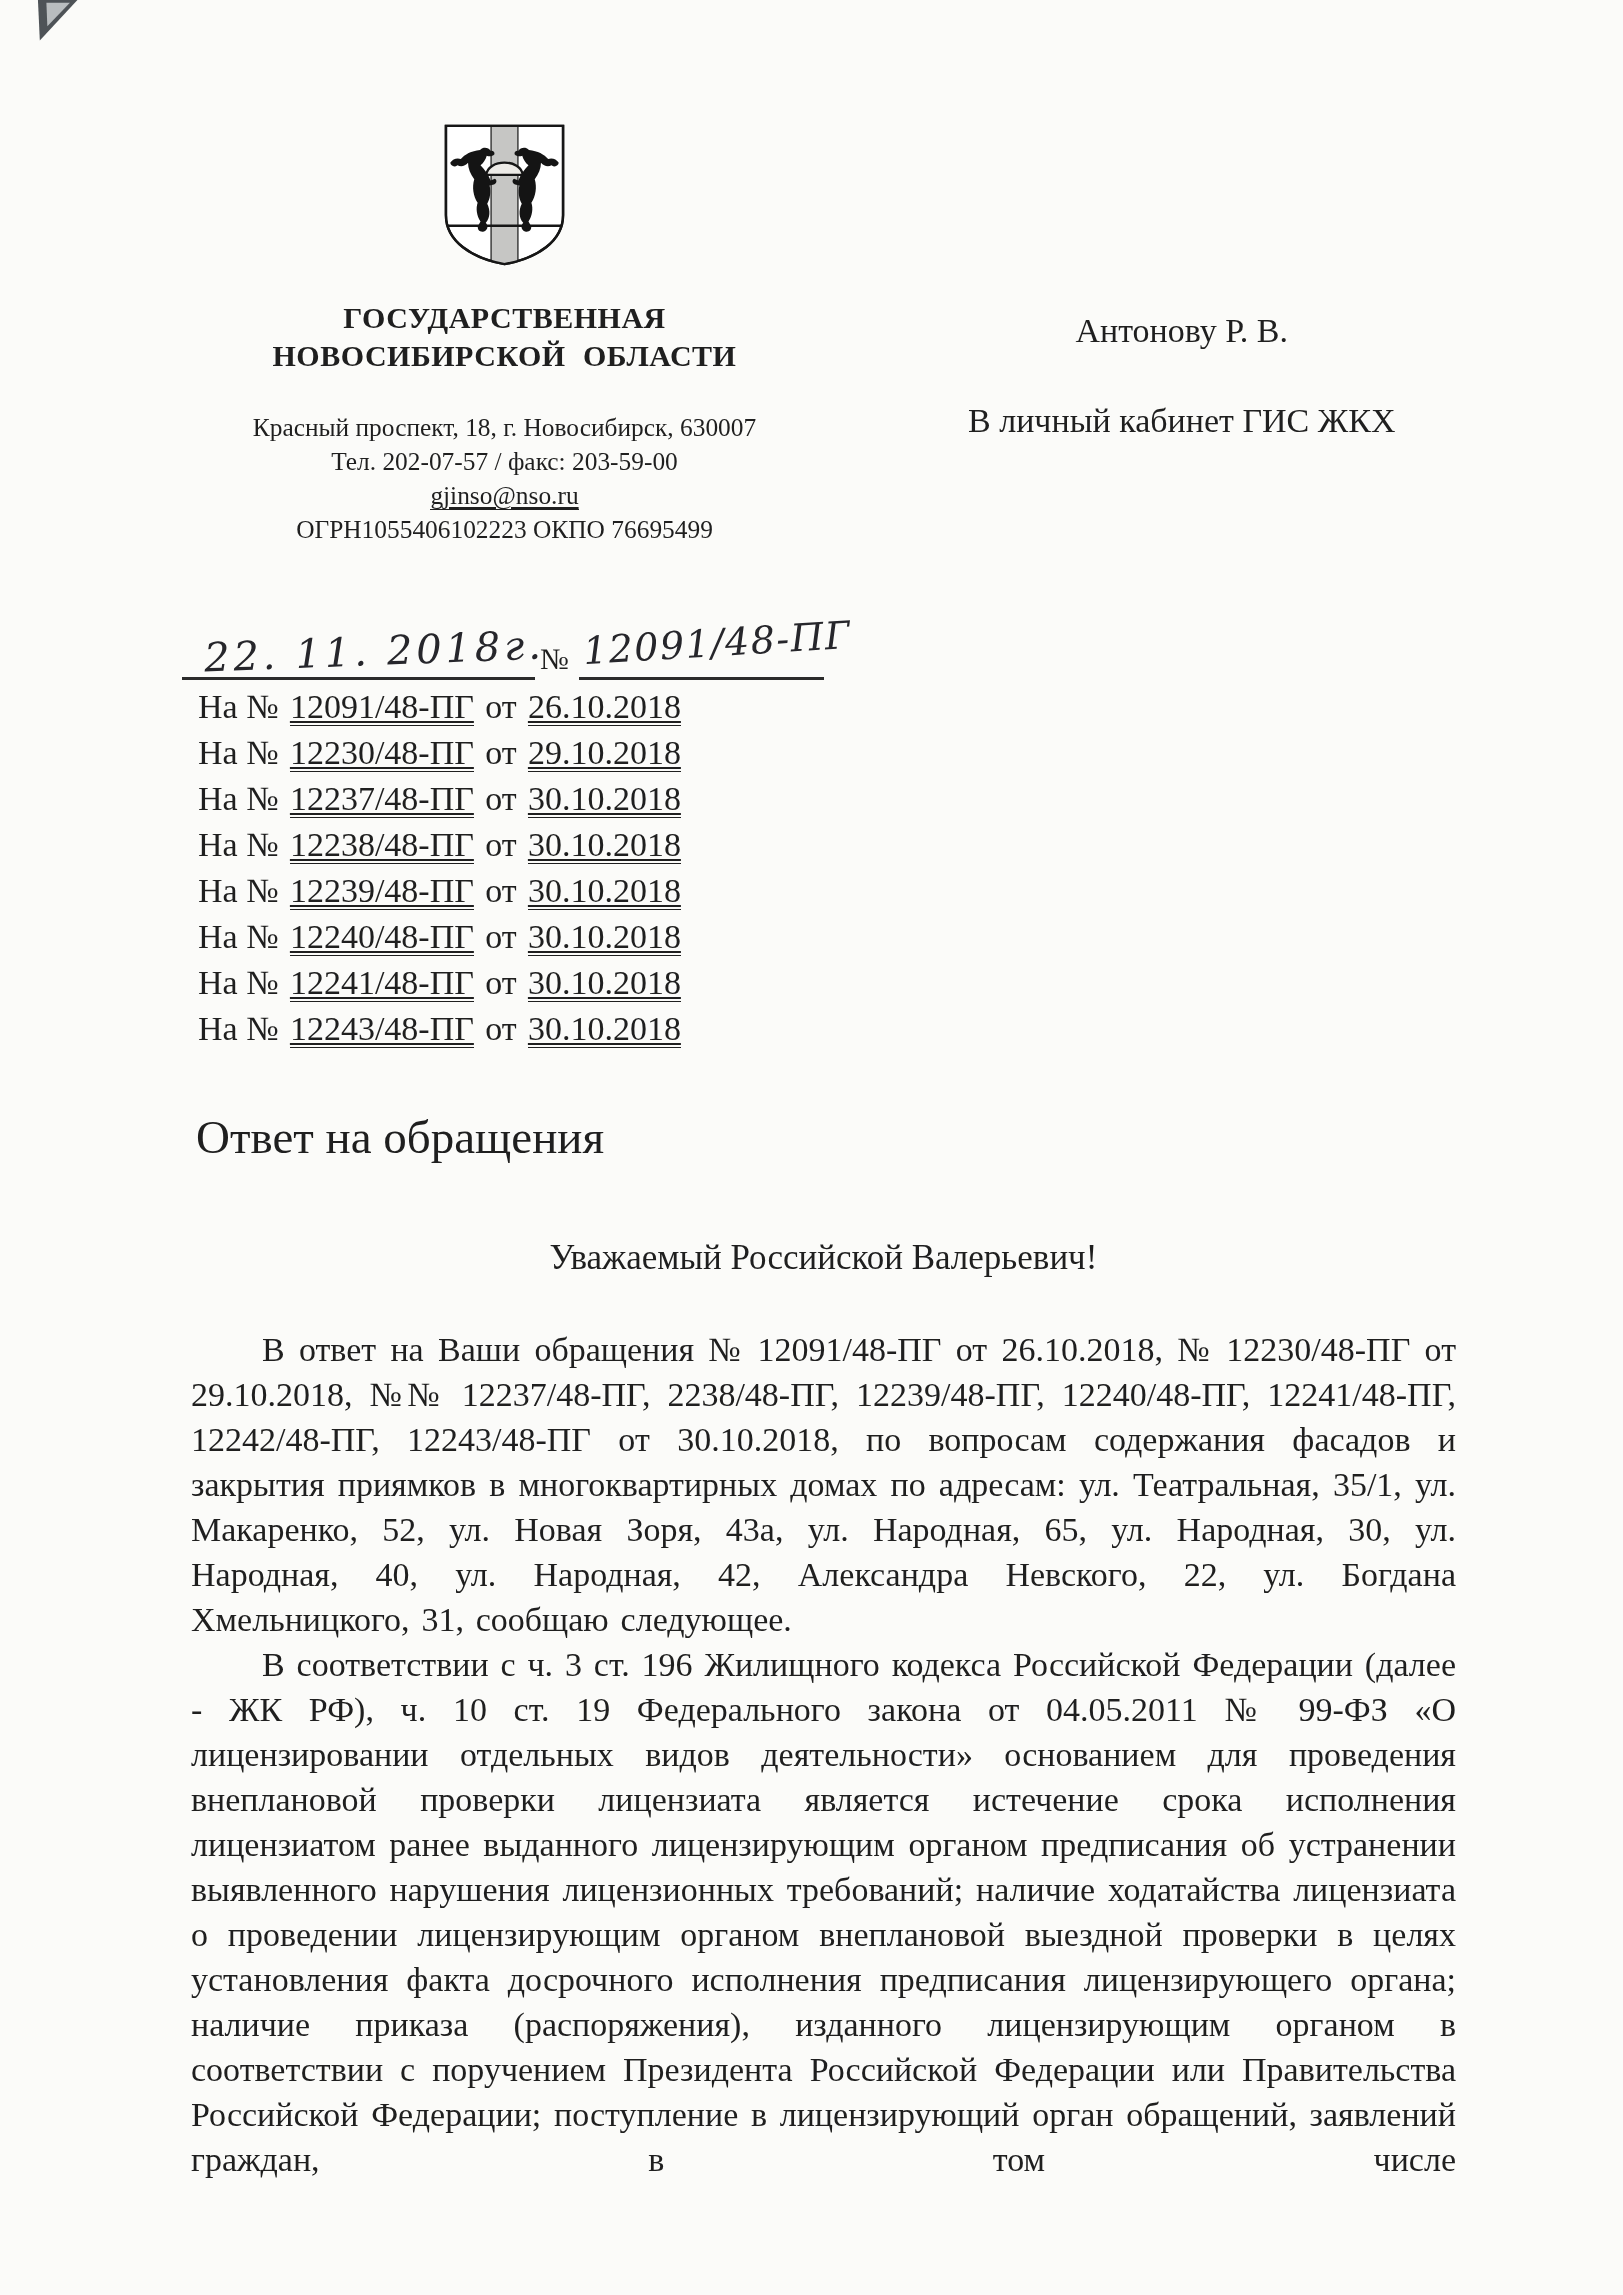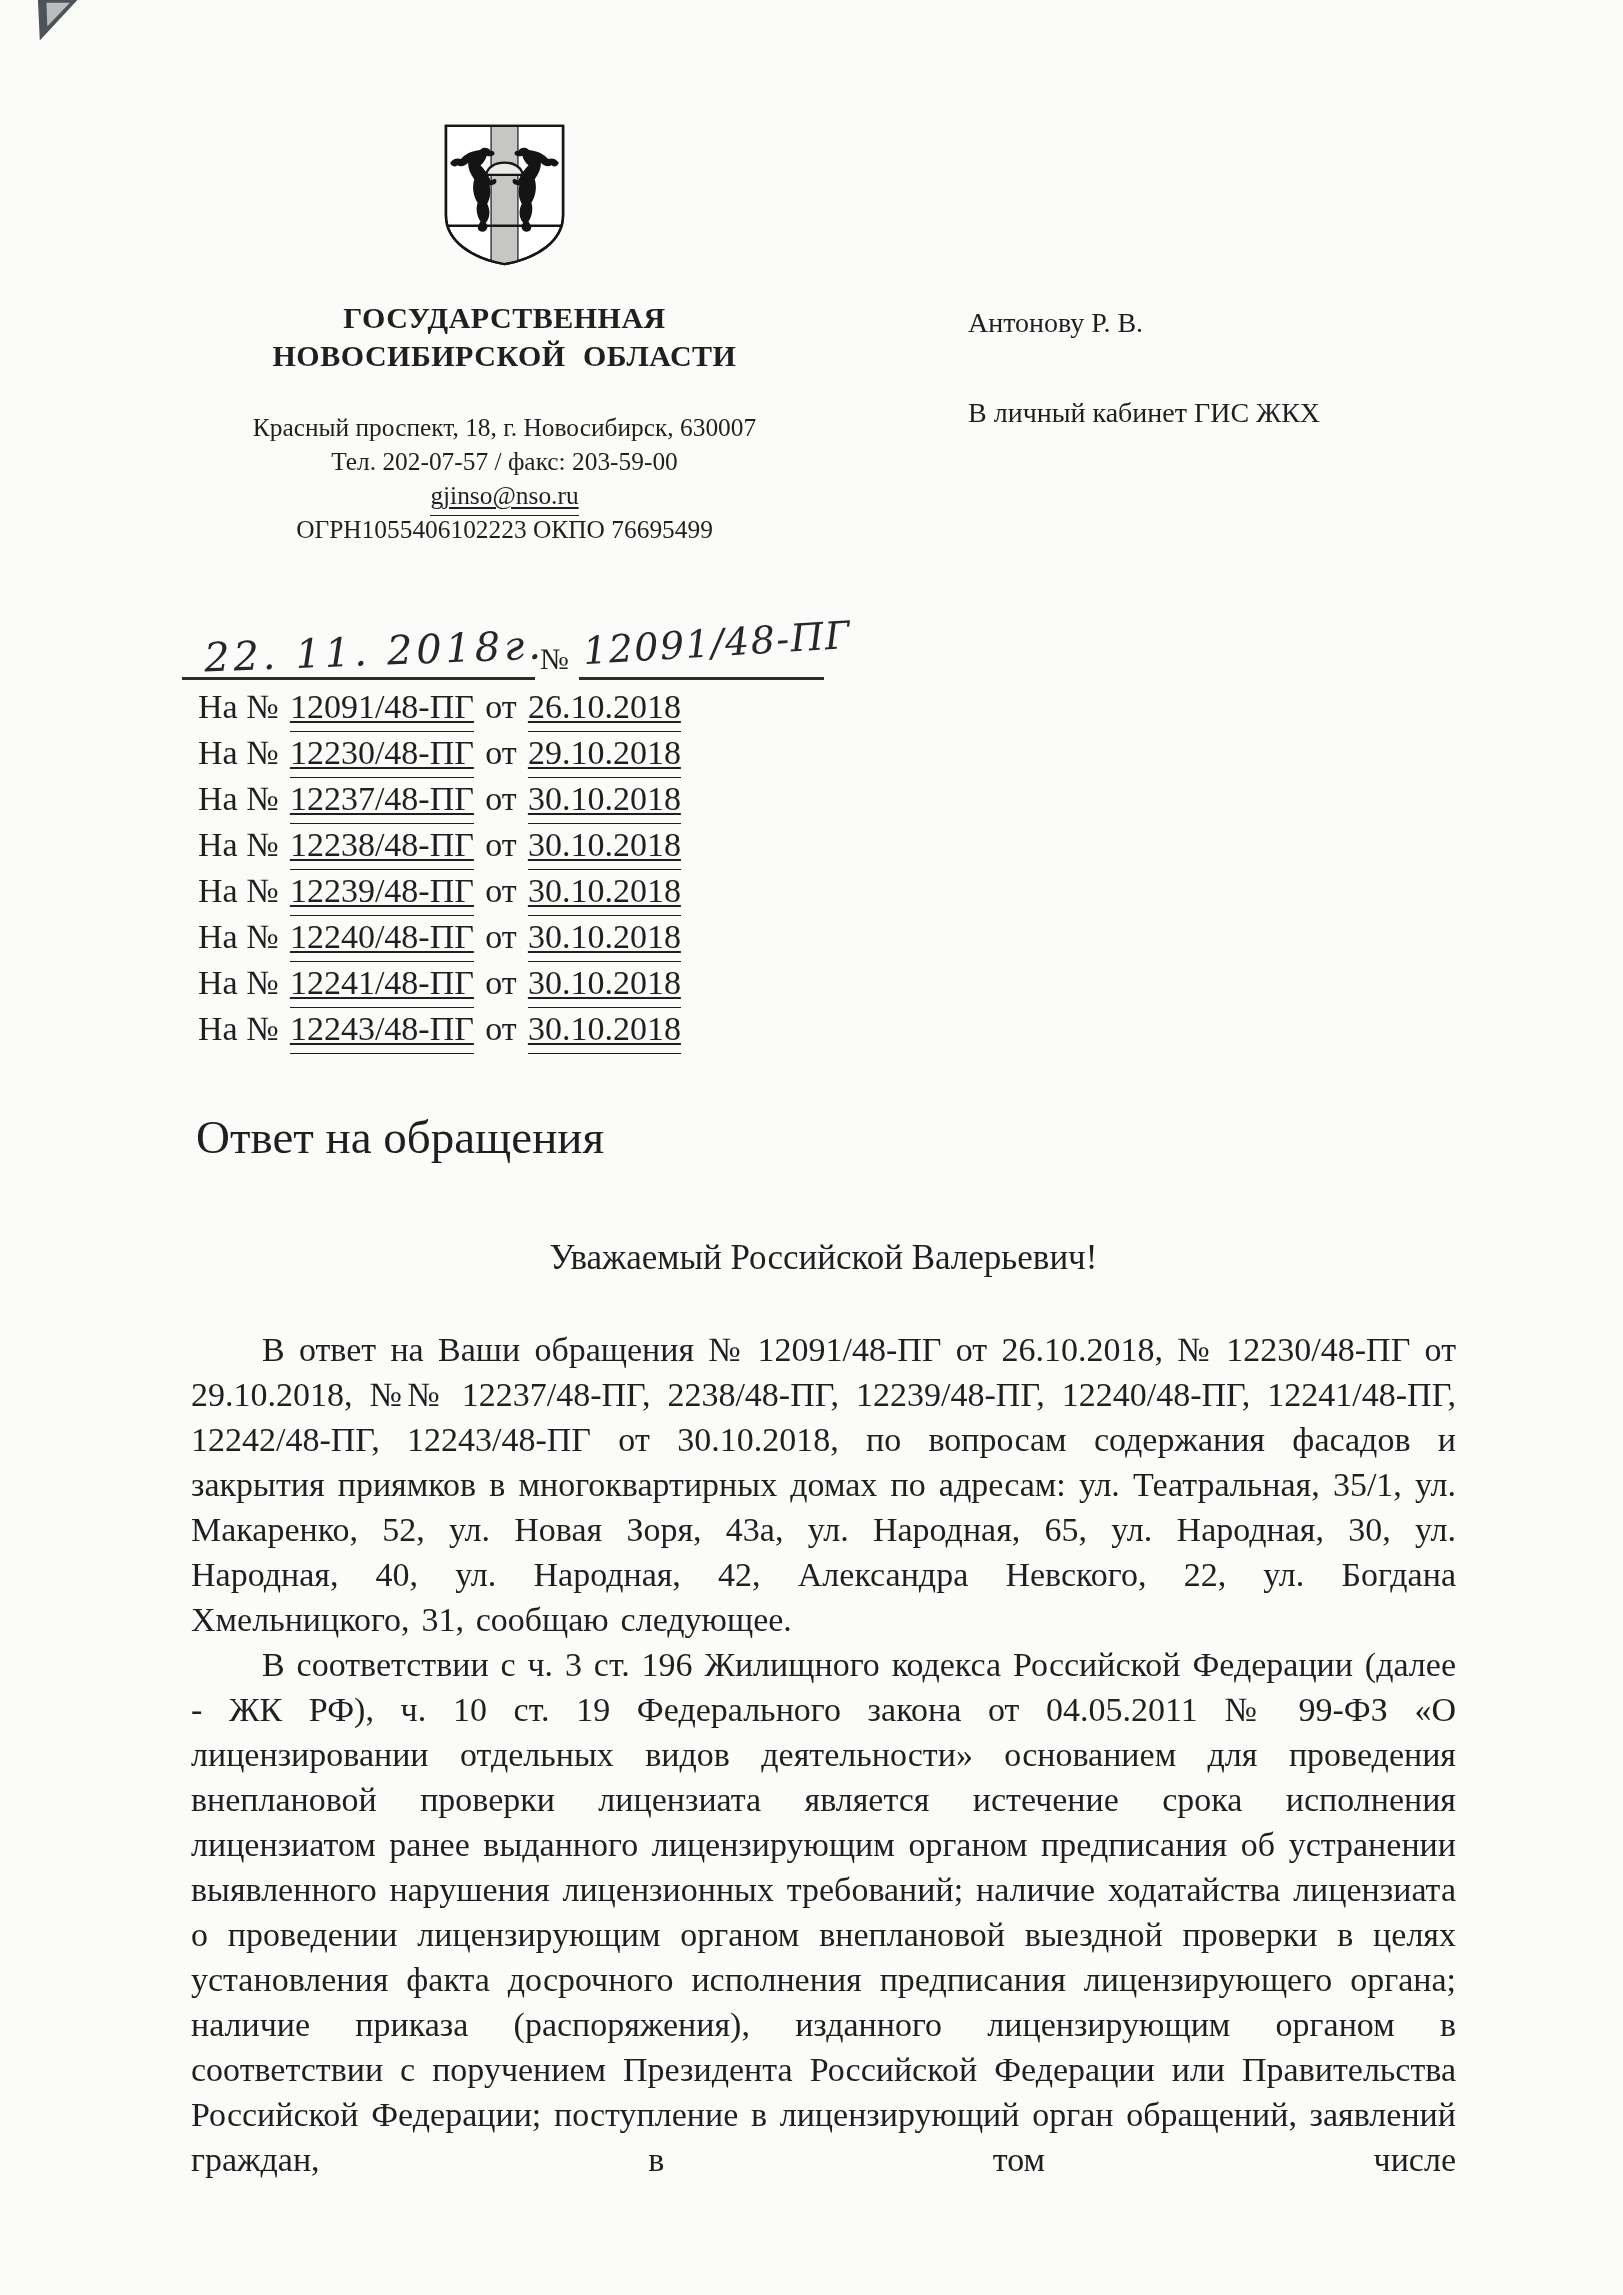--- a/index.html
+++ b/index.html
@@ -33,21 +33,21 @@
   .org-line{display:block;}
   .org-line.wide{word-spacing:9.4px;}
   .contact{margin-top:35px;font-size:25.4px;line-height:34px;}
   .contact .row{display:block;}
   .contact .row.spread{word-spacing:4.2px;}
   .u2{
     text-decoration:underline;
     text-decoration-thickness:1.9px;
     text-underline-offset:3.3px;
     border-bottom:1.4px solid var(--ink);
-    padding-bottom:6px;
+    padding-bottom:0;
   }
 
   
   .hand{
     font-family:"DejaVu Serif", serif;
     font-style:italic;
     color:var(--handwriting);
   }
   .stamp-date{
     position:absolute;left:204px;top:628px;
@@ -67,21 +67,21 @@
   .hand-line.date-line{left:182px;top:677px;width:353px;}
   .hand-line.number-line{left:579px;top:677px;width:245px;}
 
   
   .refs{position:absolute;left:198px;top:684px;font-size:34px;}
   .ref-row{height:46px;line-height:46px;white-space:nowrap;}
   .ref-row span{margin-right:11.3px;}
   .ref-row span:last-child{margin-right:0;}
 
   
-  .addressee{position:absolute;left:968px;top:302px;font-size:28px;line-height:41px;}
+  .addressee{position:absolute;left:968px;top:310px;font-size:34px;line-height:41px;text-align:center;}
   .addressee .inbox{margin-top:49px;}
 
   
   .subject{position:absolute;left:196px;top:1110px;font-size:47px;}
   .salutation{
     position:absolute;left:191px;top:1238px;width:1265px;
     text-align:center;font-size:35px;
   }
   .body-text{position:absolute;left:191px;top:1327px;width:1265px;}
   .body-text p{

